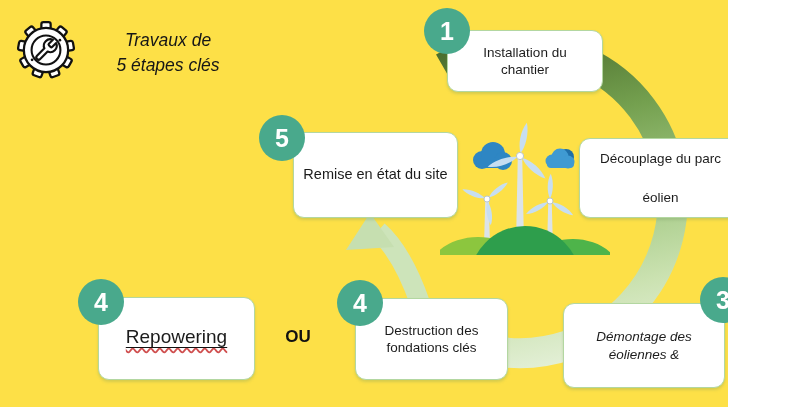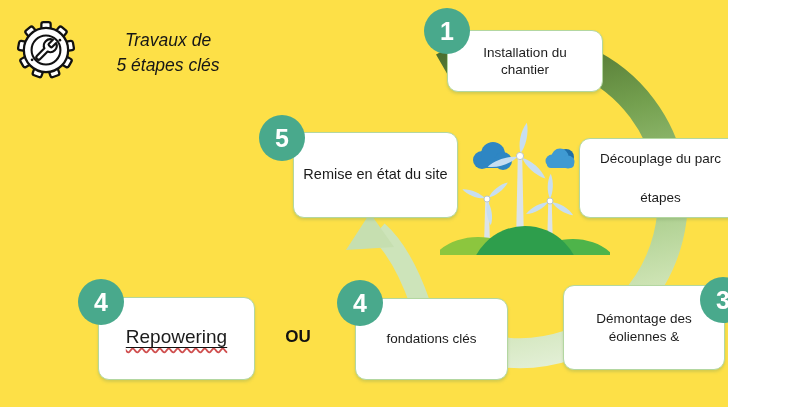--- a/index.html
+++ b/index.html
@@ -22,21 +22,21 @@
   .step-box{
     position:absolute;background:#fff;border:1px solid #b3d7a1;border-radius:11px;
     box-shadow:0 2px 3px rgba(110,150,95,.28);
     display:flex;flex-direction:column;align-items:center;justify-content:center;
     text-align:right;font-size:13.5px;line-height:17.5px;color:#1c1c1c;z-index:3;
     padding:4px 6px;box-sizing:border-box;
   }
   .step-box .ln{display:block;}
   #box1{left:447px;top:30px;width:156px;height:62px;}
   #box2{left:579px;top:138px;width:163px;height:80px;gap:21px;}
-  #box3{left:563px;top:285px;width:162px;height:85px;}
+  #box3{left:563px;top:303px;width:162px;height:85px;font-style:italic;}
   #box4{left:355px;top:298px;width:153px;height:82px;}
   #box5{left:278px;top:132px;width:165px;height:86px;font-size:14.5px;margin-left:15px;}
   #boxR{left:98px;top:297px;width:157px;height:83px;font-size:13px;line-height:16.5px;}
   #boxR .alt-title{
     font-size:19px;font-weight:normal;margin-bottom:2px;
     text-decoration:underline wavy #d05050;text-underline-offset:3.5px;
   }
   #boxR .alt-title .u-black{text-decoration:underline solid #111;}
 
   
@@ -164,27 +164,28 @@
       <ellipse cx="85" cy="165" rx="56" ry="57" fill="#2e9e4c"></ellipse>
     </g>
   </svg>
 
   <div id="box1" class="step-box">
     <span class="ln">Installation du</span>
     <span class="ln">chantier</span>
   </div>
   <div id="box2" class="step-box">
     <span class="ln">Découplage du parc</span>
-    <span class="ln">étapes</span>
+    <span class="ln">éolien</span>
   </div>
   <div id="box3" class="step-box">
     <span class="ln">Démontage des</span>
     <span class="ln">éoliennes &amp;</span>
   </div>
   <div id="box4" class="step-box">
+    <span class="ln">Destruction des</span>
     <span class="ln">fondations clés</span>
   </div>
   <div id="box5" class="step-box">
     <span class="ln">Remise en état du site</span>
   </div>
   <div id="boxR" class="step-box">
     <span class="alt-title"><span class="u-black">Repowering</span></span>
   </div>
 
   <div id="badge1" class="badge">1</div>

